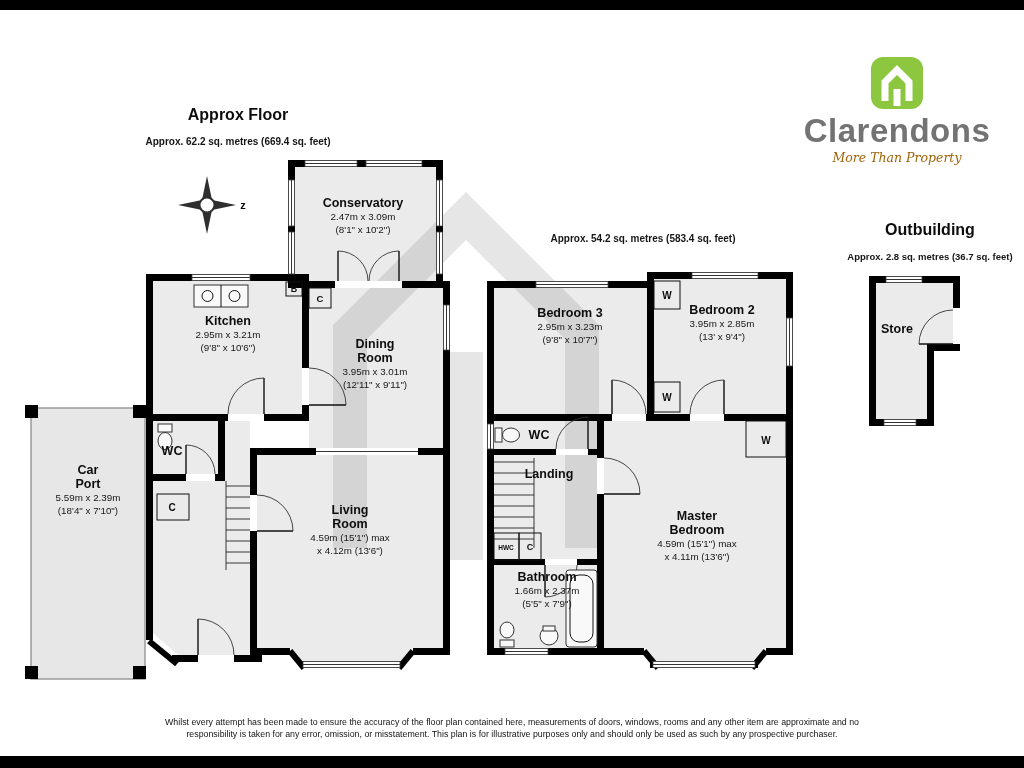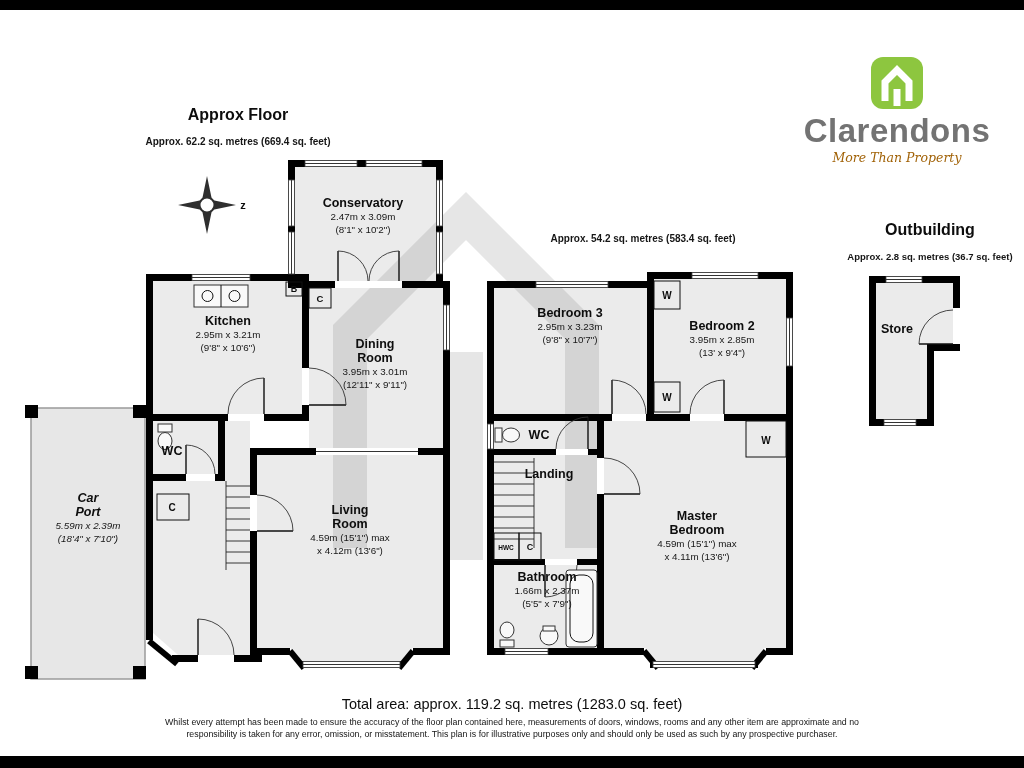--- a/index.html
+++ b/index.html
@@ -313,38 +313,38 @@
   </div>
   <div class="lbl" style="left:375px;top:337px;">
     <div class="rname">Dining
 Room</div>
     <div class="rdim">3.95m x 3.01m</div>
     <div class="rdim">(12'11" x 9'11")</div>
   </div>
   <div class="lbl" style="left:172px;top:444px;">
     <div class="rname">WC</div>
   </div>
-  <div class="lbl" style="left:88px;top:491px;font-style:italic;">
+  <div class="lbl" style="left:88px;top:463px;">
     <div class="rname">Car
 Port</div>
     <div class="rdim">5.59m x 2.39m</div>
     <div class="rdim">(18'4" x 7'10")</div>
   </div>
   <div class="lbl" style="left:350px;top:494px;margin-top:9px;">
     <div class="rname">Living
 Room</div>
     <div class="rdim">4.59m (15'1") max</div>
     <div class="rdim">x 4.12m (13'6")</div>
   </div>
   <div class="lbl" style="left:570px;top:306px;">
     <div class="rname">Bedroom 3</div>
     <div class="rdim">2.95m x 3.23m</div>
     <div class="rdim">(9'8" x 10'7")</div>
   </div>
-  <div class="lbl" style="left:722px;top:319px;">
+  <div class="lbl" style="left:722px;top:303px;">
     <div class="rname">Bedroom 2</div>
     <div class="rdim">3.95m x 2.85m</div>
     <div class="rdim">(13' x 9'4")</div>
   </div>
   <div class="lbl" style="left:539px;top:428px;">
     <div class="rname">WC</div>
   </div>
   <div class="lbl" style="left:549px;top:467px;">
     <div class="rname">Landing</div>
   </div>
@@ -365,15 +365,14 @@
 
   <div class="tag" style="left:294px;top:289px;font-size:9px;">B</div>
   <div class="tag" style="left:320px;top:298px;font-size:9.5px;">C</div>
   <div class="tag" style="left:172px;top:507px;">C</div>
   <div class="tag" style="left:667px;top:295px;">W</div>
   <div class="tag" style="left:667px;top:397px;">W</div>
   <div class="tag" style="left:766px;top:440px;">W</div>
   <div class="tag tiny" style="left:506px;top:547px;">HWC</div>
   <div class="tag" style="left:530px;top:547px;font-size:9px;">C</div>
 
-  <div class="lbl total" style="left:512px;top:696px;">Total area: approx. 119.2 sq. metres (1283.0 sq. feet)</div>
   <div class="lbl disclaimer" style="left:512px;top:717px;">Whilst every attempt has been made to ensure the accuracy of the floor plan contained here, measurements of doors, windows, rooms and any other item are approximate and no responsibility is taken for any error, omission, or misstatement. This plan is for illustrative purposes only and should only be used as such by any prospective purchaser.</div>
 </div>
 
 </body></html>

